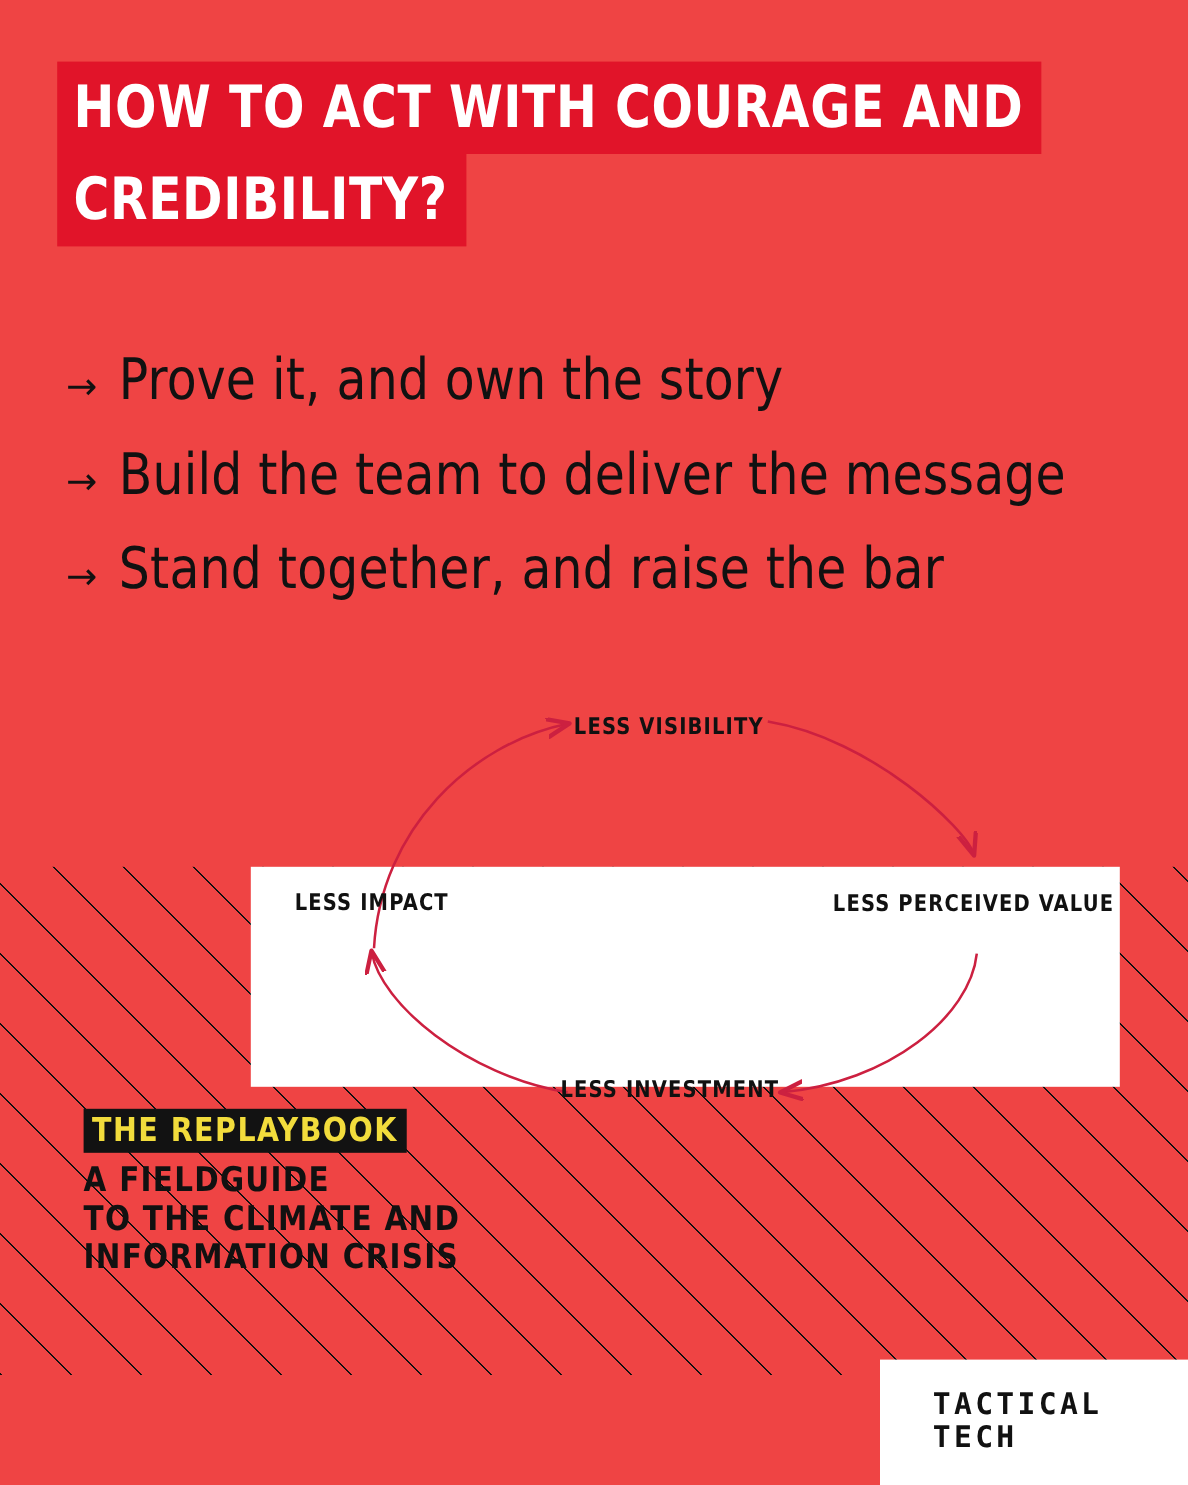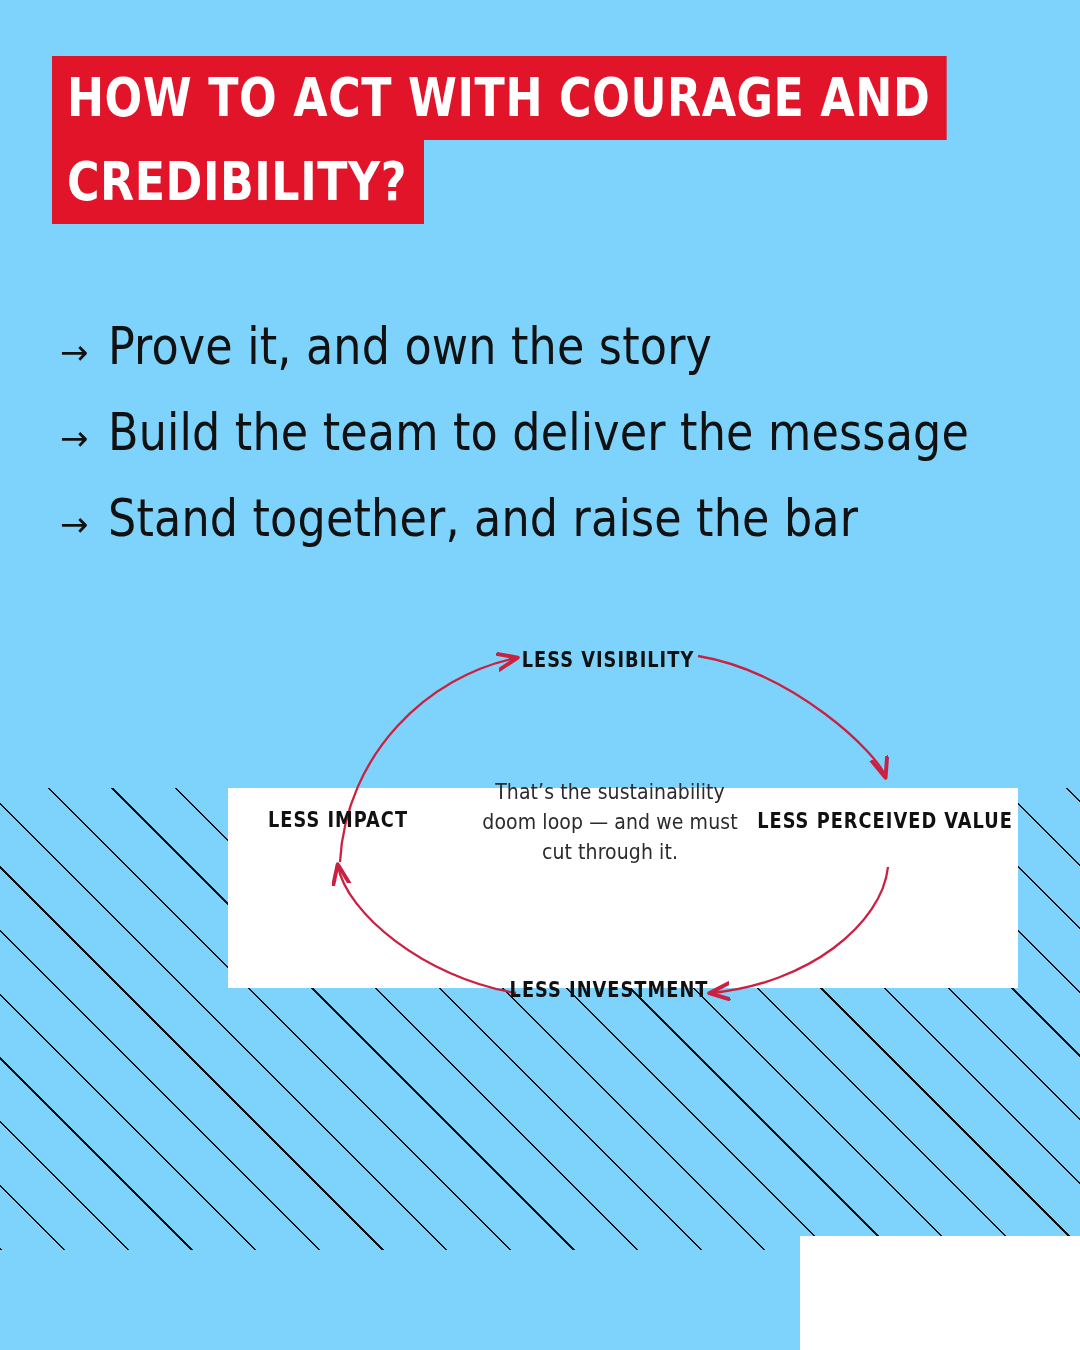--- a/index.html
+++ b/index.html
@@ -2,21 +2,21 @@
 <html><head>
 <meta charset="utf-8">
 <style>
   html,body{margin:0;padding:0;}
   body{
     width:1080px;height:1350px;
     background:#ffffff;
     font-family:"Liberation Sans", sans-serif;
     overflow:hidden;
   }
-  #poster{position:relative;width:1080px;height:1350px;background:#7dd3fc;overflow:hidden;}
+  #poster{position:relative;width:1080px;height:1350px;background:#ef4444;overflow:hidden;}
 
   
   .stripe-band{
     position:absolute;left:0;top:788px;width:1080px;height:462px;
     background-image:repeating-linear-gradient(
         45deg,
         #111 0px, #111 1.6px,
         rgba(255,255,255,0) 1.6px, rgba(255,255,255,0) 45px);
   }
   
@@ -157,18 +157,29 @@
       <path d="M660,243 C654,300 580,360 483,369" fill="none" stroke="#CC2040" stroke-width="2.3" marker-end="url(#ah)"></path>
 
       <path d="M288,369 C196,354 118,288 110,242" fill="none" stroke="#CC2040" stroke-width="2.3" marker-end="url(#ah)"></path>
     </svg>
 
     <div class="node n-vis">LESS VISIBILITY</div>
     <div class="node n-val">LESS PERCEIVED VALUE</div>
     <div class="node n-inv">LESS INVESTMENT</div>
     <div class="node n-imp">LESS IMPACT</div>
 
-    <div class="center-text">That’s the sustainability doom loop — and we must cut through it.</div>
   </div>
 
+  <div class="brand">
+    <div class="brand-tag">THE REPLAYBOOK</div>
+    <div class="brand-sub">
+      <div>A FIELDGUIDE</div>
+      <div>TO THE CLIMATE AND</div>
+      <div>INFORMATION CRISIS</div>
+    </div>
+  </div>
 
+  <div class="logo">
+    <div>TACTICAL</div>
+    <div>TECH</div>
+  </div>
 
 </div>
 
 </body></html>

